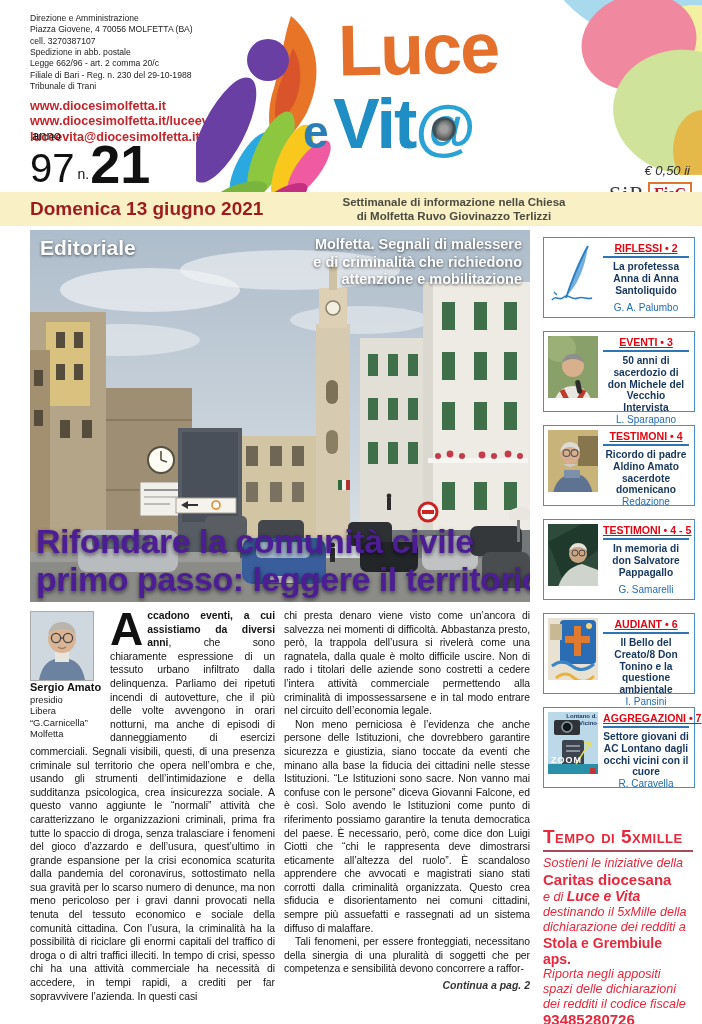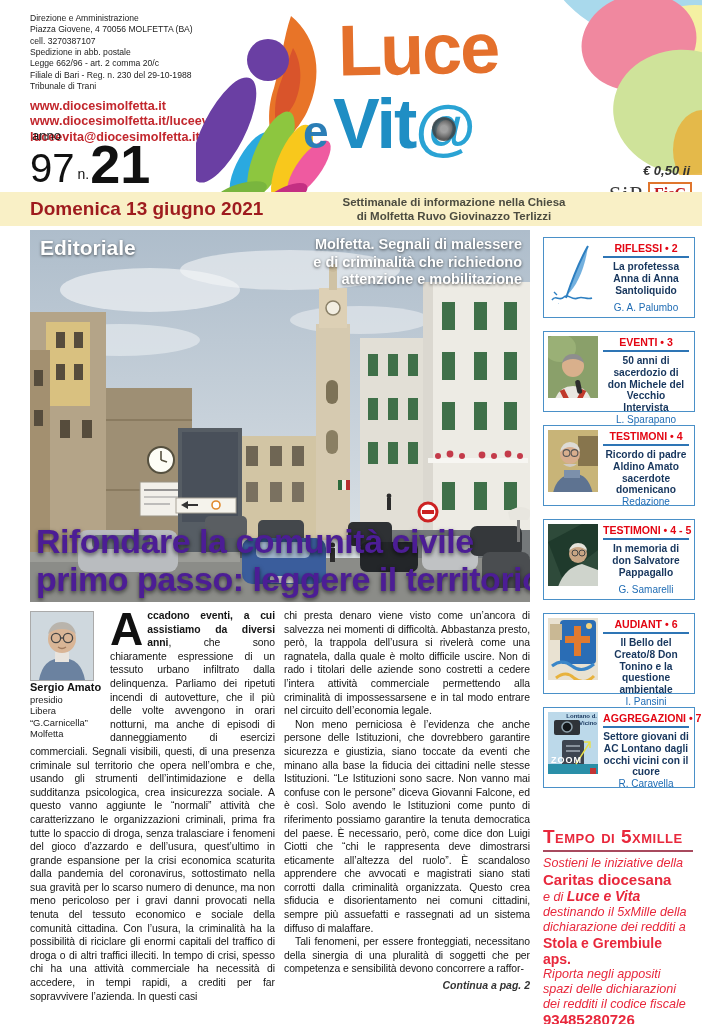--- a/index.html
+++ b/index.html
@@ -22,21 +22,21 @@
   .logo-figure{position:absolute;left:196px;top:14px;width:150px;height:196px;}
 
   .logo-word1{position:absolute;left:338px;top:8px;font-size:72px;font-weight:700;color:#e4702c;
               letter-spacing:-2px;transform:rotate(-1deg);}
   .logo-word2{position:absolute;left:303px;top:84px;color:#2496c8;white-space:nowrap;}
   .logo-word2 .e{font-size:46px;font-weight:700;color:#2b7eb6;}
   .logo-word2 .vit{font-size:70px;font-weight:700;letter-spacing:-2px;color:#1f8ec4;}
   .logo-word2 .at{font-size:62px;font-weight:700;color:#2aa3d4;position:relative;}
   .logo-word2 .at::after{content:"";position:absolute;left:17px;top:25px;width:24px;height:24px;border-radius:50%;
               background:radial-gradient(circle,#8f8f8f 0 20%,#3c3c3c 60%,#6e6e6e 100%);opacity:.85;}
-  .price{position:absolute;right:12px;top:163px;font-size:13px;font-style:italic;font-weight:700;color:#333;}
+  .price{position:absolute;right:12px;top:163px;font-size:13px;font-style:italic;font-weight:400;color:#333;}
   .agency{position:absolute;right:10px;top:181px;display:flex;align-items:center;gap:3px;}
   .agency .sir{font-family:"Liberation Serif",serif;font-size:22px;color:#3a3a3a;letter-spacing:1px;}
   .agency .fisc{border:2px solid #e0762e;color:#c01d23;font-family:"Liberation Serif",serif;
                 font-weight:700;font-size:16px;padding:1px 4px;background:#fff;}
 
   .date-banner{position:absolute;left:0;top:192px;width:702px;height:34px;background:#f9f0c6;}
   .date-banner .date{position:absolute;left:30px;top:6px;font-size:19px;font-weight:700;color:#9e1b1e;}
   .date-banner .subtitle{position:absolute;left:338px;top:4px;width:232px;text-align:center;
                          font-size:11.5px;font-weight:700;color:#4c4c40;line-height:1.18;}
 
@@ -66,21 +66,21 @@
   .continua{text-align:right;font-size:10.5px;font-style:italic;font-weight:700;color:#333;margin-top:3px;}
 
   
   .sidebar{position:absolute;left:543px;top:237px;width:152px;}
   .sb-box{border:1.5px solid #4a90c8;background:#fff;margin-bottom:13px;padding:4px 5px 3px 4px;
           display:flex;gap:5px;height:81px;box-sizing:border-box;}
   .sb-img{flex:none;width:50px;height:62px;overflow:hidden;position:relative;}
   .sb-img svg{display:block;}
   .sb-body{flex:1;display:flex;flex-direction:column;min-width:0;}
   .sb-section{color:#e30613;font-weight:700;font-size:10.6px;text-align:center;white-space:nowrap;
-              border-bottom:2px solid #2e75b5;padding-bottom:2px;margin-bottom:3px;}
+              border-bottom:2px solid #2e75b5;padding-bottom:2px;margin-bottom:3px;text-decoration:underline;}
   .sb-title{color:#17365d;font-size:10.2px;line-height:1.16;text-align:center;font-weight:600;}
   .sb-author{color:#1f6cb4;font-weight:400;font-size:10px;text-align:center;margin-top:auto;padding-bottom:1px;}
 
   .zoom-txt1{position:absolute;right:1px;top:1px;font-size:6px;font-weight:700;color:#17365d;line-height:1.1;text-align:right;}
   .zoom-txt2{position:absolute;left:3px;bottom:9px;font-size:9px;font-weight:700;color:#fff;letter-spacing:1px;}
 
   
   .cinque{margin-top:38px;color:#e8283c;padding-right:2px;}
   .cinque .title{font-size:19px;font-weight:700;font-variant:small-caps;letter-spacing:.5px;
                  border-bottom:2px solid #a84a5e;padding-bottom:2px;margin-bottom:4px;}

